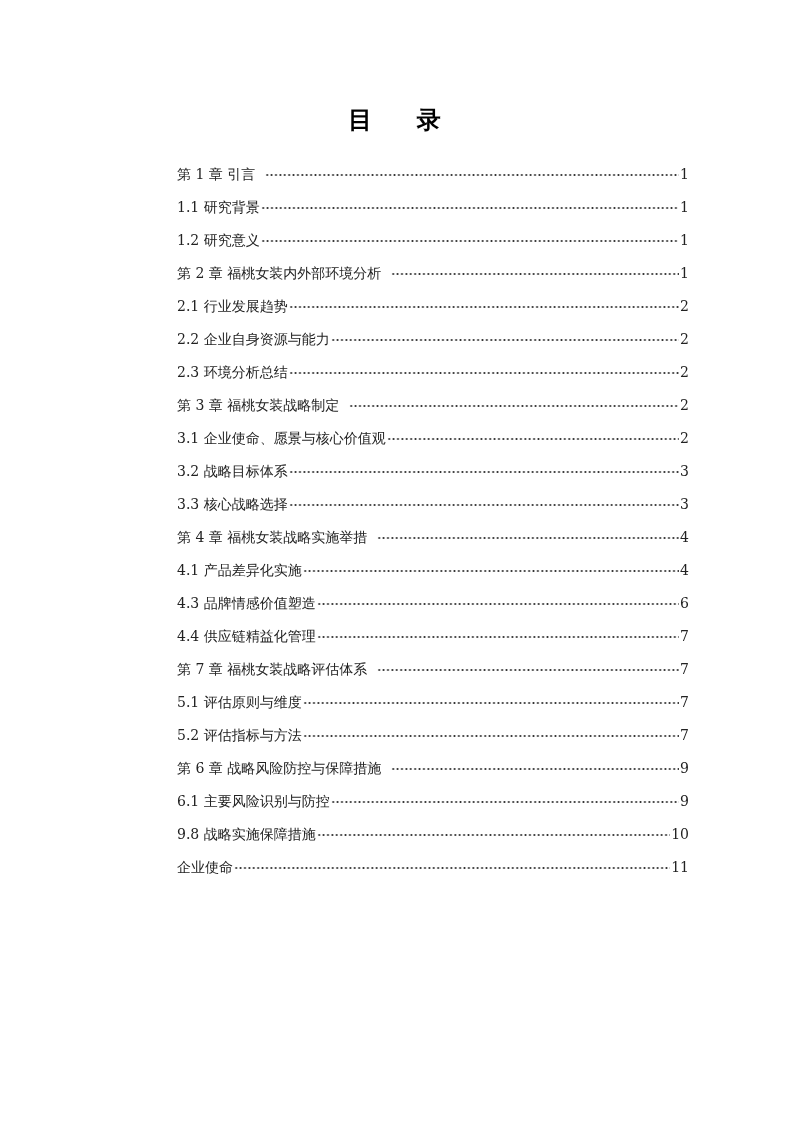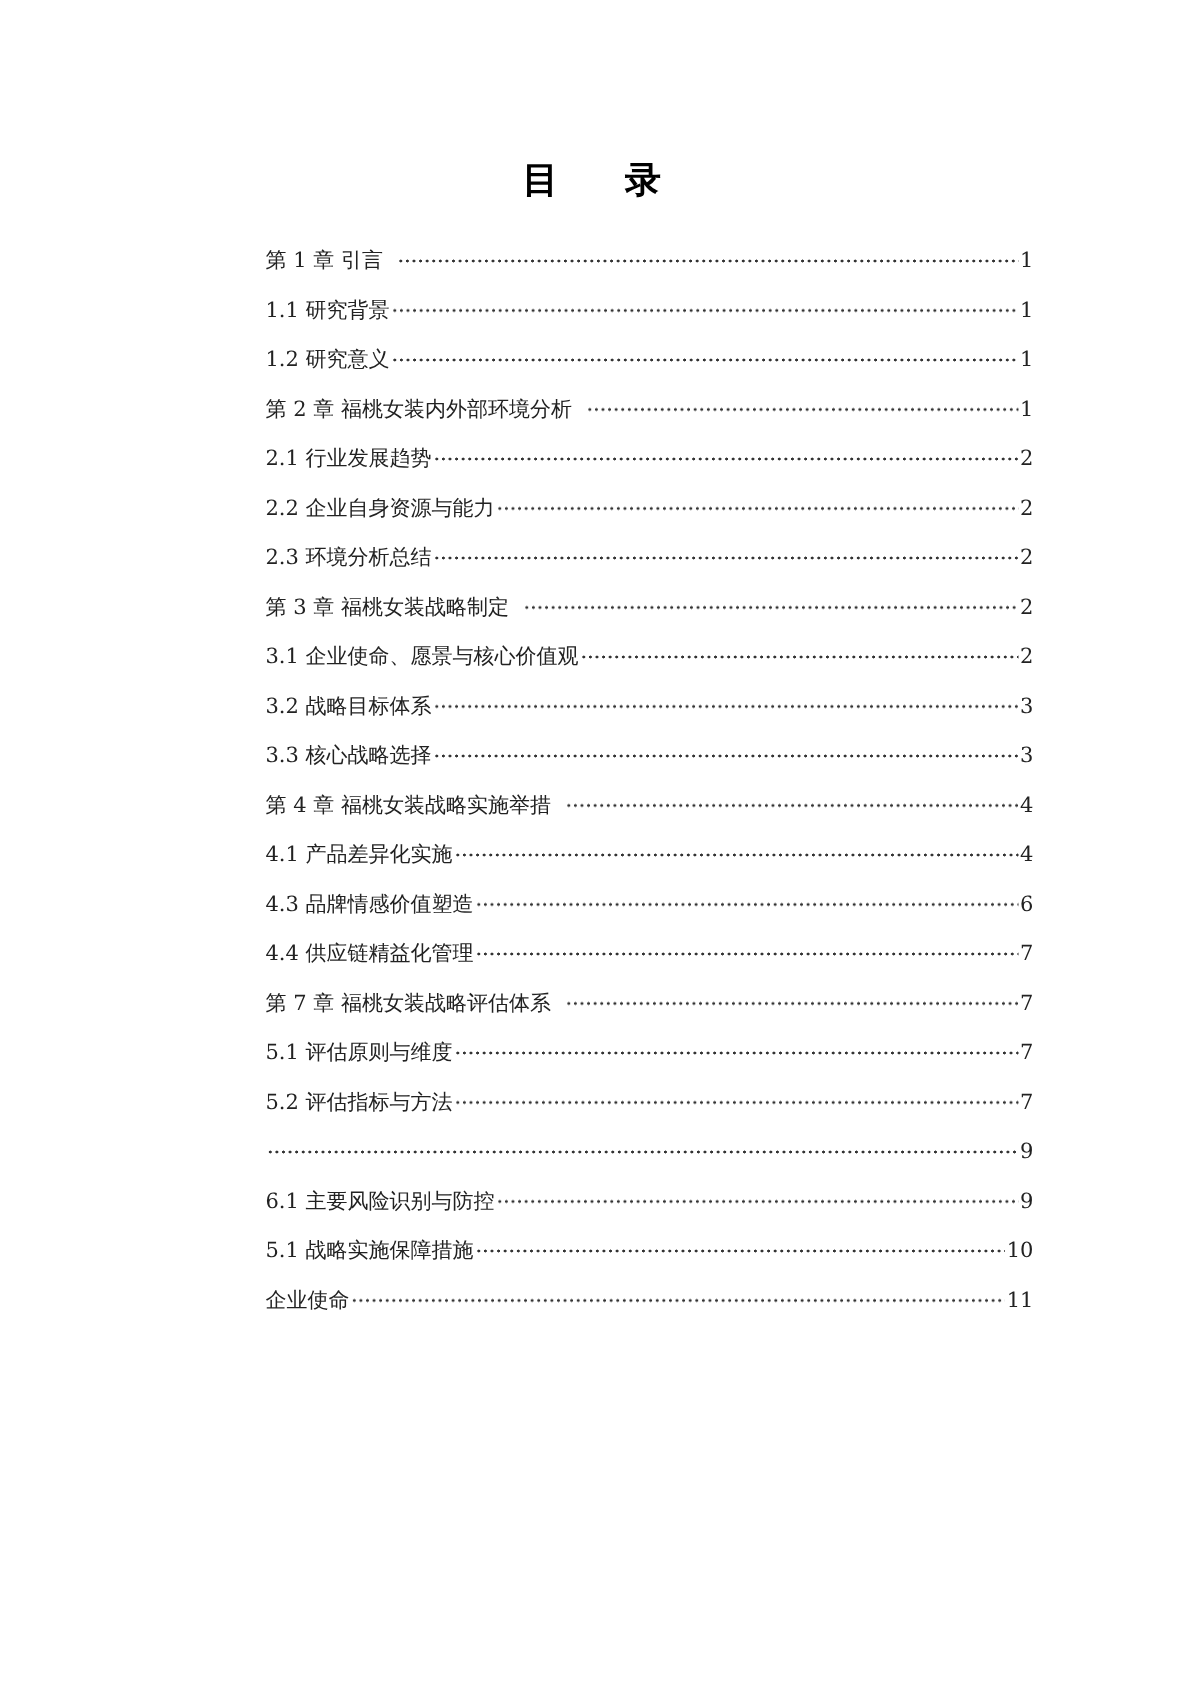--- a/index.html
+++ b/index.html
@@ -165,30 +165,31 @@
         <span class="toc-label">5.1 评估原则与维度</span>
         <span class="toc-leader"></span>
         <span class="toc-page">7</span>
       </div>
     <div class="toc-row">
         <span class="toc-label">5.2 评估指标与方法</span>
         <span class="toc-leader"></span>
         <span class="toc-page">7</span>
       </div>
     <div class="toc-row">
+        <span class="toc-label chapter">第 6 章  战略风险防控与保障措施</span>
         <span class="toc-leader"></span>
         <span class="toc-page">9</span>
       </div>
     <div class="toc-row">
         <span class="toc-label">6.1 主要风险识别与防控</span>
         <span class="toc-leader"></span>
         <span class="toc-page">9</span>
       </div>
     <div class="toc-row">
-        <span class="toc-label">5.1 战略实施保障措施</span>
+        <span class="toc-label">9.8 战略实施保障措施</span>
         <span class="toc-leader"></span>
         <span class="toc-page">10</span>
       </div>
     <div class="toc-row">
         <span class="toc-label">企业使命</span>
         <span class="toc-leader"></span>
         <span class="toc-page">11</span>
       </div>
   </div>
 </div>

